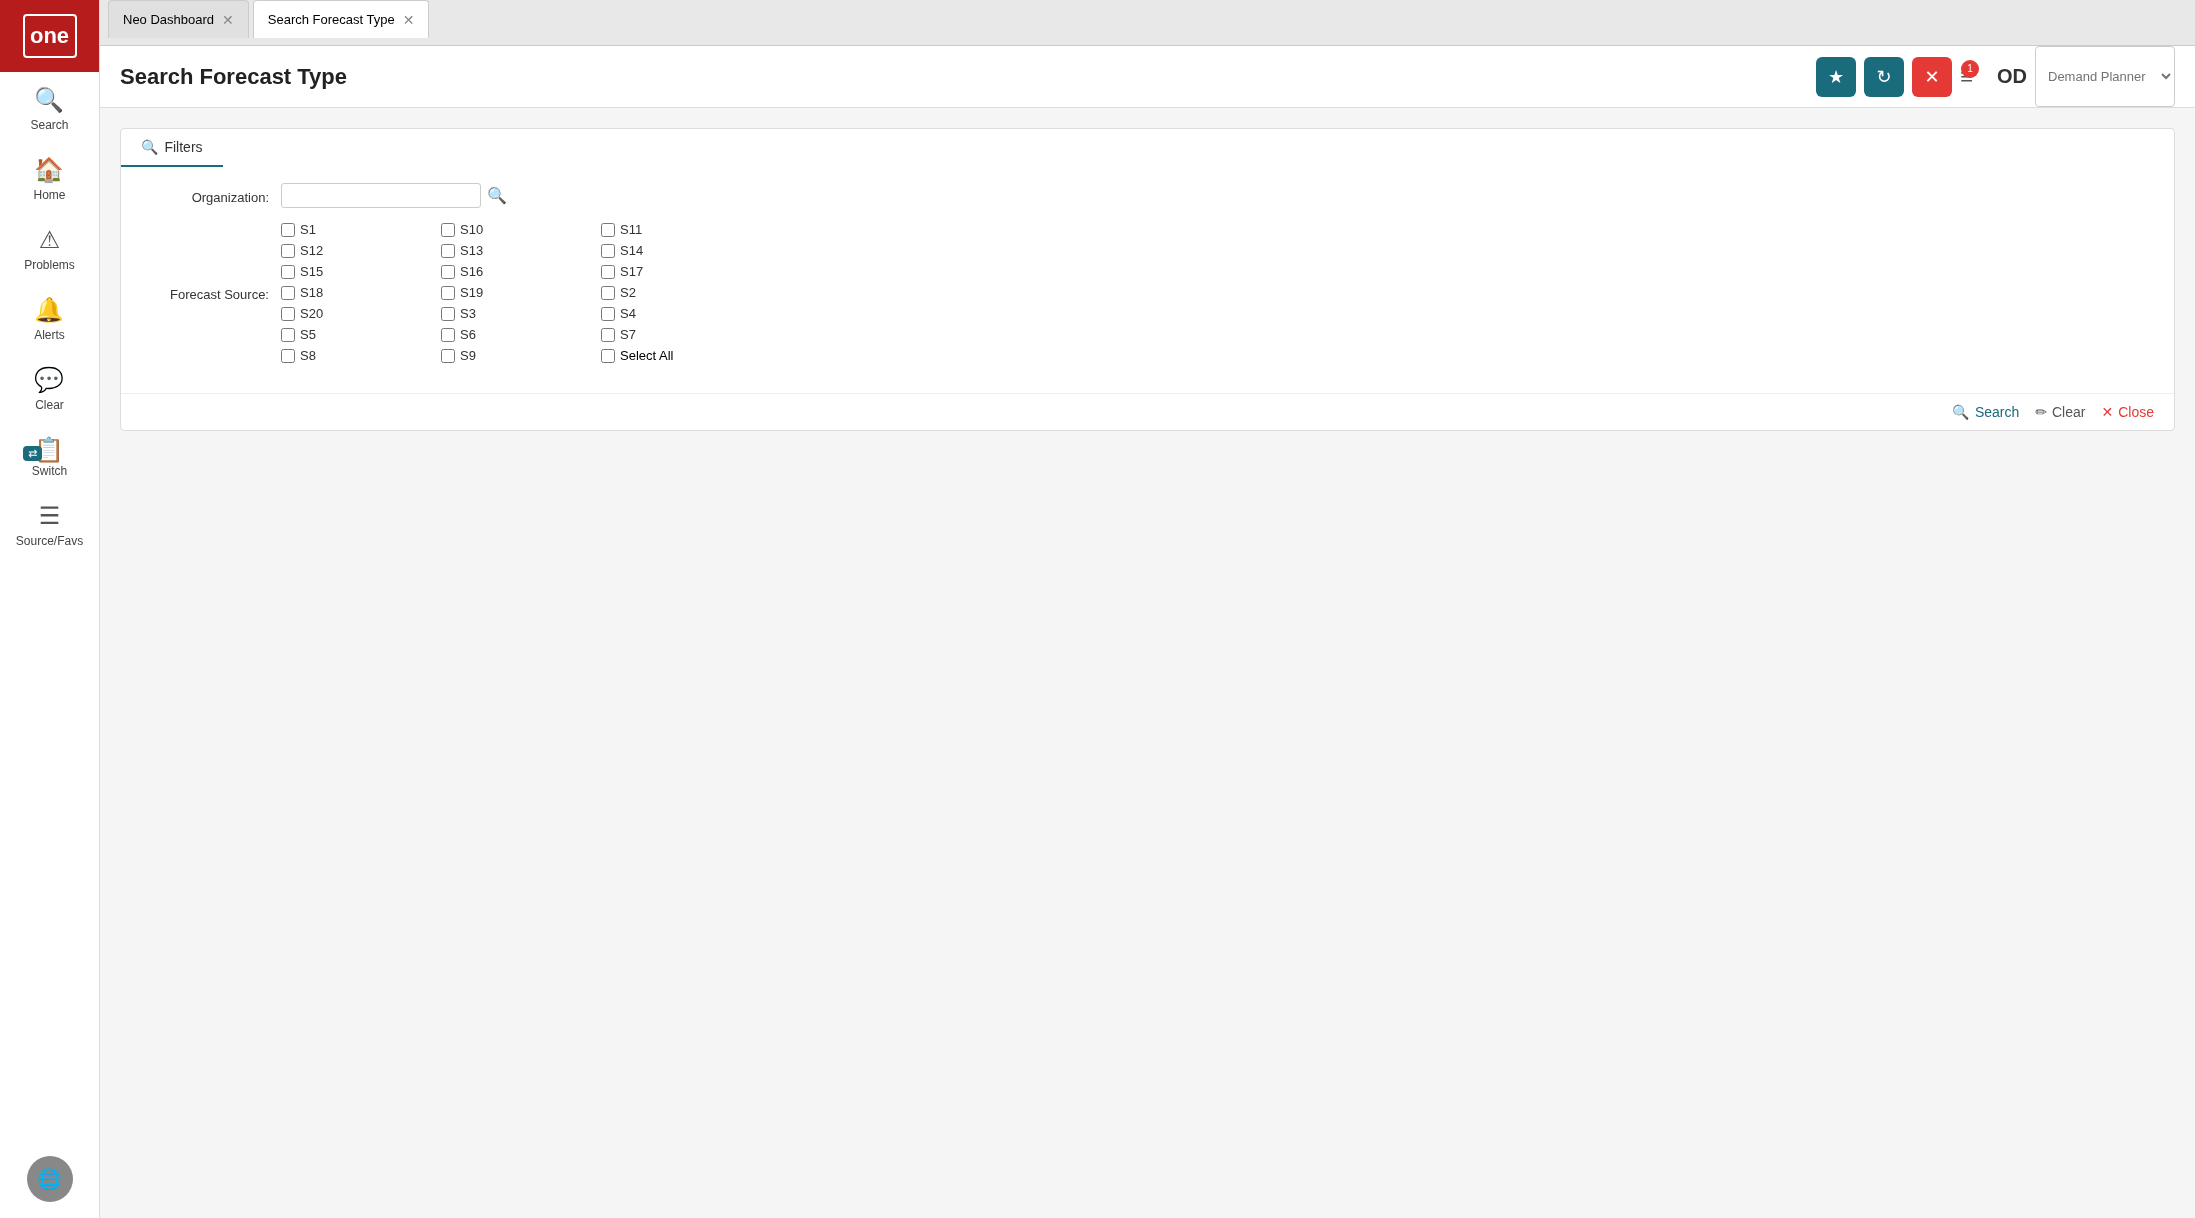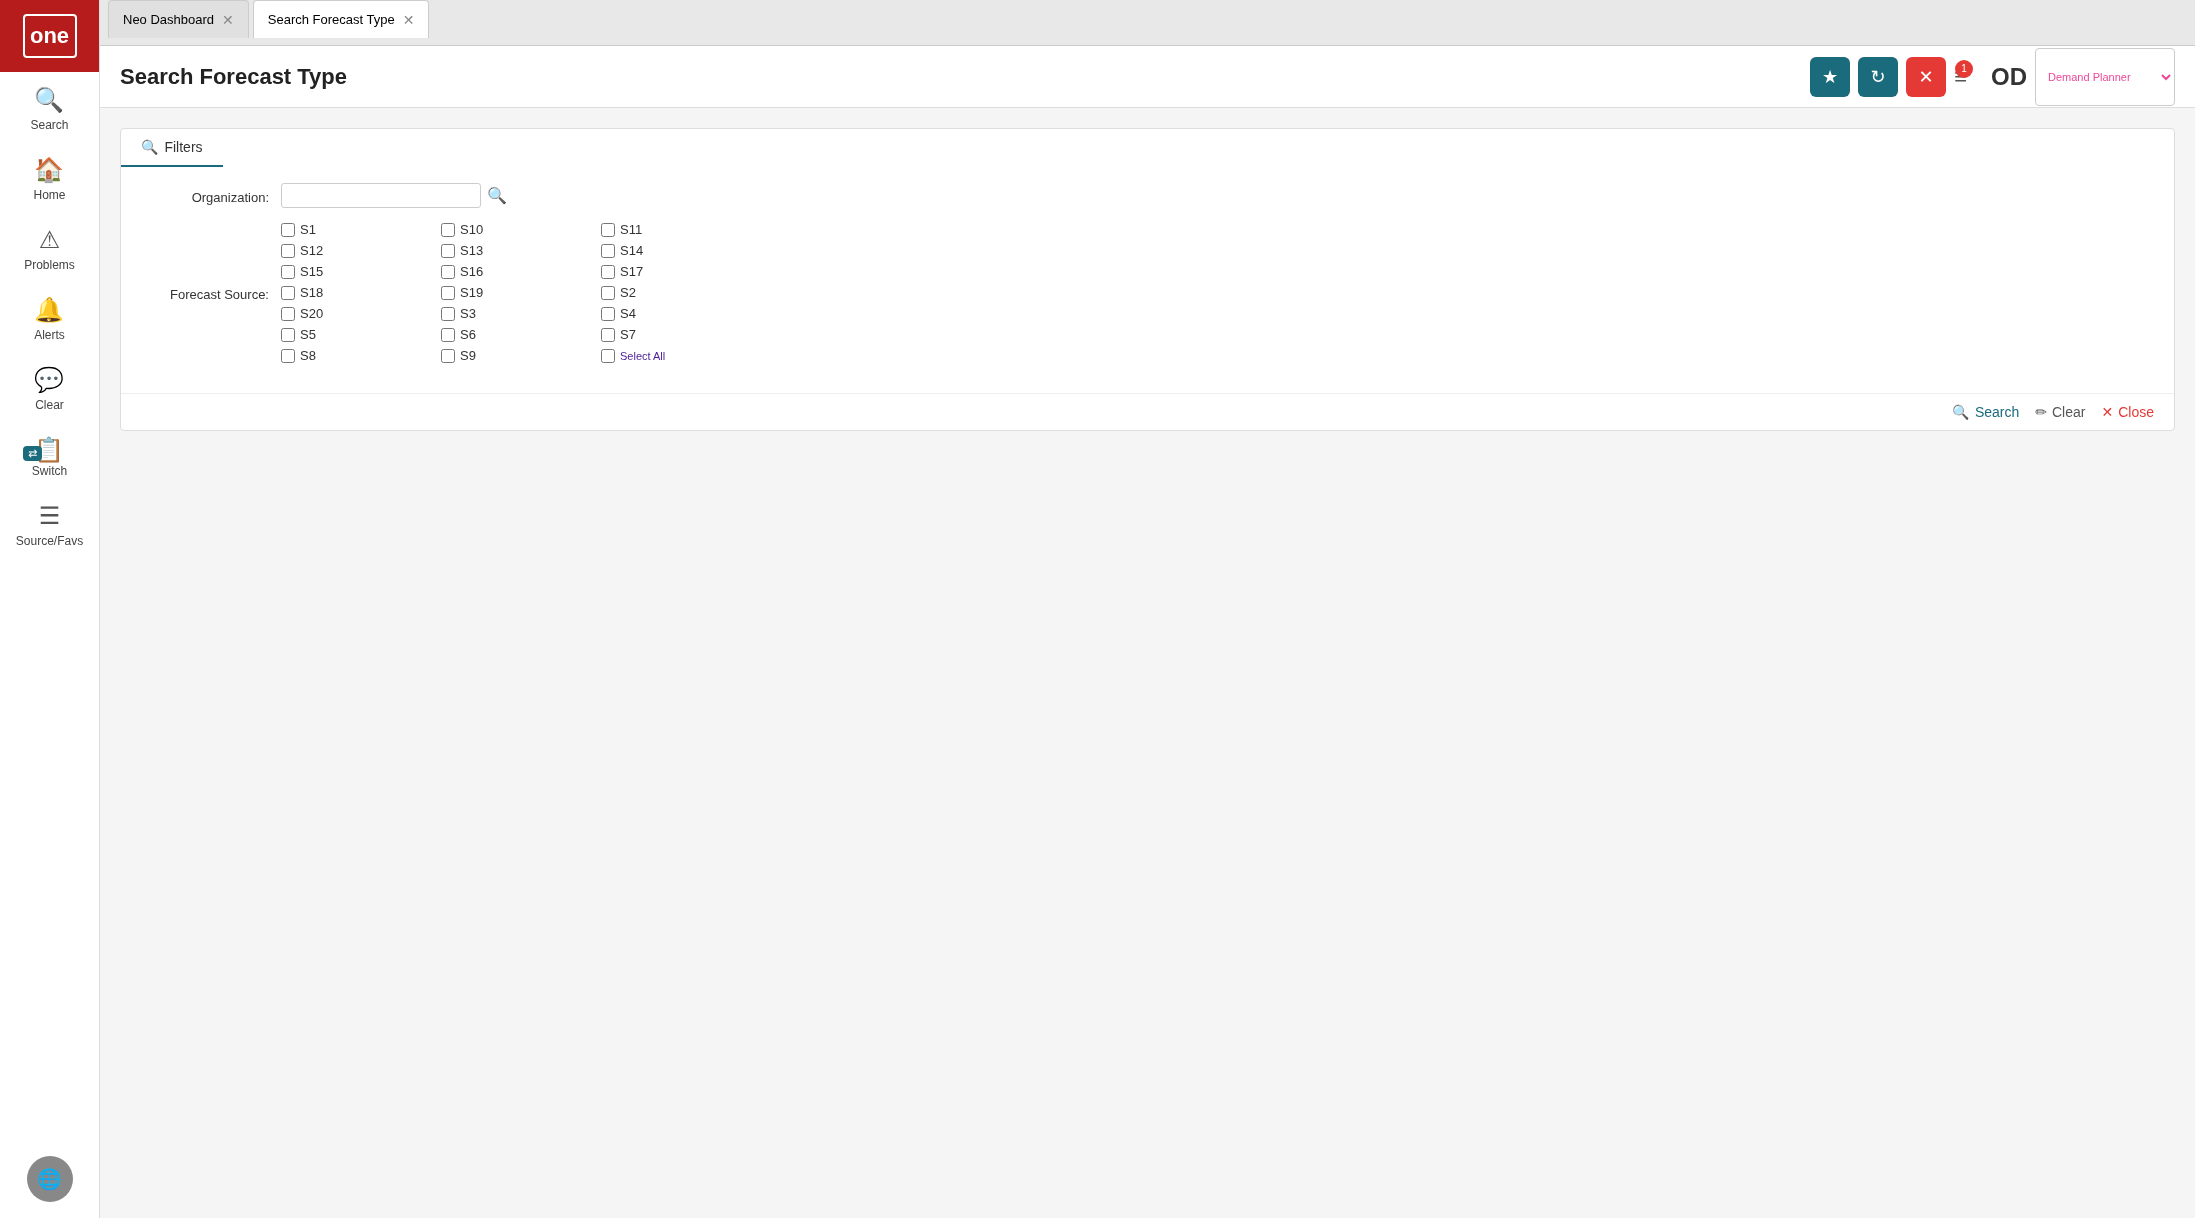--- a/index.html
+++ b/index.html
@@ -182,30 +182,30 @@
       align-items: center;
       justify-content: center;
     }
     .user-area {
       display: flex;
       align-items: center;
       gap: 8px;
       margin-left: 8px;
     }
     .user-initials {
-      font-size: 24px;
+      font-size: 20px;
       font-weight: bold;
       color: #333;
     }
     .user-role-select {
       border: 1px solid #ccc;
       border-radius: 4px;
       padding: 21px 8px;
-      font-size: 11px;
-      color: #ec4899;
+      font-size: 13px;
+      color: #737373;
       background: #fff;
       cursor: pointer;
       min-width: 140px;
     }
 
     
     .content-area {
       flex: 1;
       padding: 20px;
       overflow-y: auto;
@@ -275,24 +275,24 @@
       align-items: center;
       gap: 5px;
       font-size: 13px;
       color: #333;
     }
     .checkbox-item input[type="checkbox"] {
       width: 14px;
       height: 14px;
     }
     .select-all-link {
-      color: #4c1d95;
+      color: #000000;
       text-decoration: none;
       cursor: pointer;
-      font-size: 11px;
+      font-size: 13px;
     }
     .filters-footer {
       display: flex;
       justify-content: flex-end;
       align-items: center;
       gap: 16px;
       padding: 10px 20px;
       border-top: 1px solid #eee;
     }
     .footer-btn {

